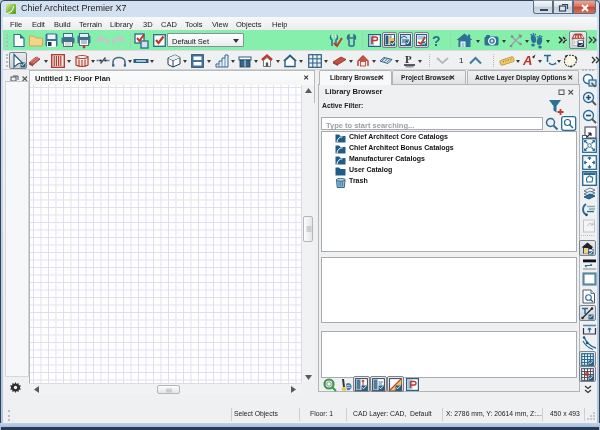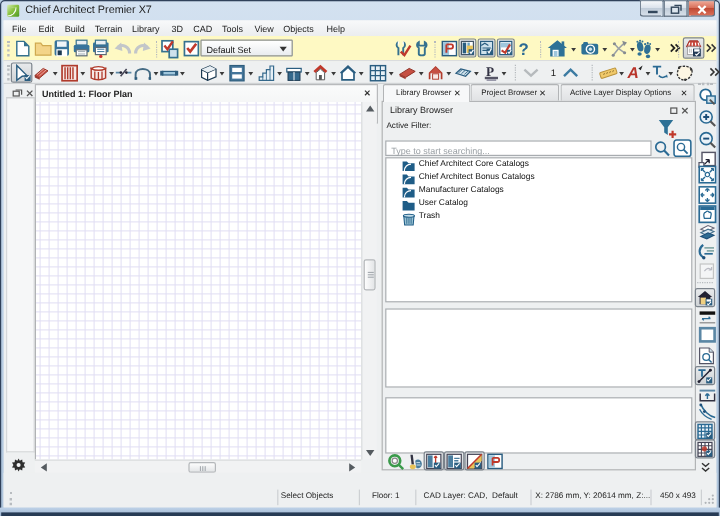--- a/index.html
+++ b/index.html
@@ -11,21 +11,21 @@
 #title-ico { position:absolute; left:6px; top:4px; width:10px; height:10px; background:linear-gradient(135deg,#d6eeb2 0%,#8bc342 45%,#4f9923 100%); border-radius:1px; }
 #title-ico:after { content:""; position:absolute; left:0px; top:2px; width:7px; height:7px; border:1.2px solid #fff; border-radius:0 0 9px 0; border-top:none; border-left:none; opacity:.95; }
 #title-txt { position:absolute; left:21px; top:3px; font-size:9px; color:#1c1c1c; }
 #winbtns { position:absolute; left:533px; top:0px; height:15px; display:flex; }
 .wbtn { width:20px; height:14px; border:1px solid #5e6d7d; border-top:1px solid #7d8d9d; background:linear-gradient(#f6f8fa,#dbe3ec 45%,#c0ccd9 50%,#d7e0ea); position:relative; }
 .wbtn.first { border-radius:0 0 0 3px; }
 .wbtn.close { width:23px; background:linear-gradient(#efa795,#d8715c 45%,#c04a35 50%,#d9705a); border-radius:0 0 3px 0; }
 #client { position:absolute; left:3px; top:17px; width:594px; height:406px; background:#eef0f1; }
 #menubar { position:absolute; left:0; top:0; width:594px; height:13px; background:linear-gradient(#f8f9fa,#ebedef); font-size:7.5px; color:#1a1a1a; }
 #menubar span { position:absolute; top:3px; }
-#tb1 { position:absolute; left:0; top:13px; width:594px; height:21px; background:#fef9c3; border-bottom:1px solid #dadcde; }
+#tb1 { position:absolute; left:0; top:13px; width:594px; height:21px; background:#86efac; border-bottom:1px solid #dadcde; }
 #tb2 { position:absolute; left:0; top:34px; width:594px; height:19px; background:#eef0f1; border-bottom:1px solid #d0d3d5; }
 .grip { position:absolute; width:3px; border-left:2px dotted #b8bcc0; }
 .vsep { position:absolute; width:1px; border-left:1px dotted #b5b9bd; }
 .dd { position:absolute; width:0; height:0; border-left:2.5px solid transparent; border-right:2.5px solid transparent; border-top:3.5px solid #3a3a3a; }
 .pbtn { position:absolute; border:1px solid #7b838c; border-radius:2px; background:linear-gradient(#e8eaec,#ced2d5); }
 .combo { position:absolute; height:14px; background:linear-gradient(#ffffff,#e9ecef); border:1px solid #8a9097; border-radius:1px; font-size:7.5px; color:#111; }
 .combo .ct { position:absolute; left:4px; top:3px; }
 .combo .ca { position:absolute; right:4px; top:5px; width:0; height:0; border-left:3px solid transparent; border-right:3px solid transparent; border-top:4px solid #333; }
 #work { position:absolute; left:0; top:53px; width:594px; height:324px; }
 #ldock-head { position:absolute; left:4px; top:1px; width:22px; height:10px; color:#333; }
@@ -34,21 +34,21 @@
 #plantab .t { position:absolute; left:5px; top:3px; }
 #plantab .x { position:absolute; right:5px; top:3px; font-size:7px; color:#333; }
 #canvas { position:absolute; left:26px; top:15px; width:272px; height:298px; background:#ffffff;
   background-image:linear-gradient(to right,#e0ddf3 1px,transparent 1px),linear-gradient(to bottom,#e0ddf3 1px,transparent 1px);
   background-size:7.5px 7.5px; background-position:3px 2px; border-left:1px solid #b0b2b4; }
 .sb { position:absolute; background:#f1f2f3; }
 #vsb { left:298px; top:15px; width:13px; height:298px; border-left:1px solid #dadcde; }
 #hsb { left:26px; top:313px; width:272px; height:12px; border-top:1px solid #dadcde; }
 .thumb { position:absolute; background:linear-gradient(90deg,#fdfdfd,#e3e5e7); border:1px solid #b4b7ba; border-radius:2px; }
 #hsb .thumb { background:linear-gradient(#fdfdfd,#e3e5e7); }
-#rpanel { position:absolute; left:312px; top:0px; width:266px; height:324px; }
+#rpanel { position:absolute; left:312px; top:0px; width:266px; height:324px;font-weight:bold; }
 .tab { position:absolute; top:0; height:14px; border:1px solid #b2b4b6; border-bottom:none; background:linear-gradient(#f0f1f2,#e0e2e4); font-size:6.6px; color:#222; border-radius:2px 2px 0 0; }
 .tab.active { background:#f7f8f9; height:15px; z-index:3; }
 .tab .tt { position:absolute; top:2.5px; white-space:nowrap; }
 .tab .tx { position:absolute; right:4px; top:2.5px; font-size:7px; color:#222; }
 #rbody { position:absolute; left:3px; top:14px; width:262px; height:308px; background:#eef0f1; border:1px solid #b2b4b6; }
 #rhead { position:absolute; left:0px; top:0px; width:260px; height:14px; font-size:7.5px; color:#222; }
 #rhead .ht { position:absolute; left:6px; top:1.5px; }
 .lbl { position:absolute; font-size:6.8px; color:#222; }
 #filter-combo { left:43px; top:14px; width:180px; height:13px; }
 .whitebox { position:absolute; left:2px; width:256px; background:#fff; border:1px solid #a8acb0; }

